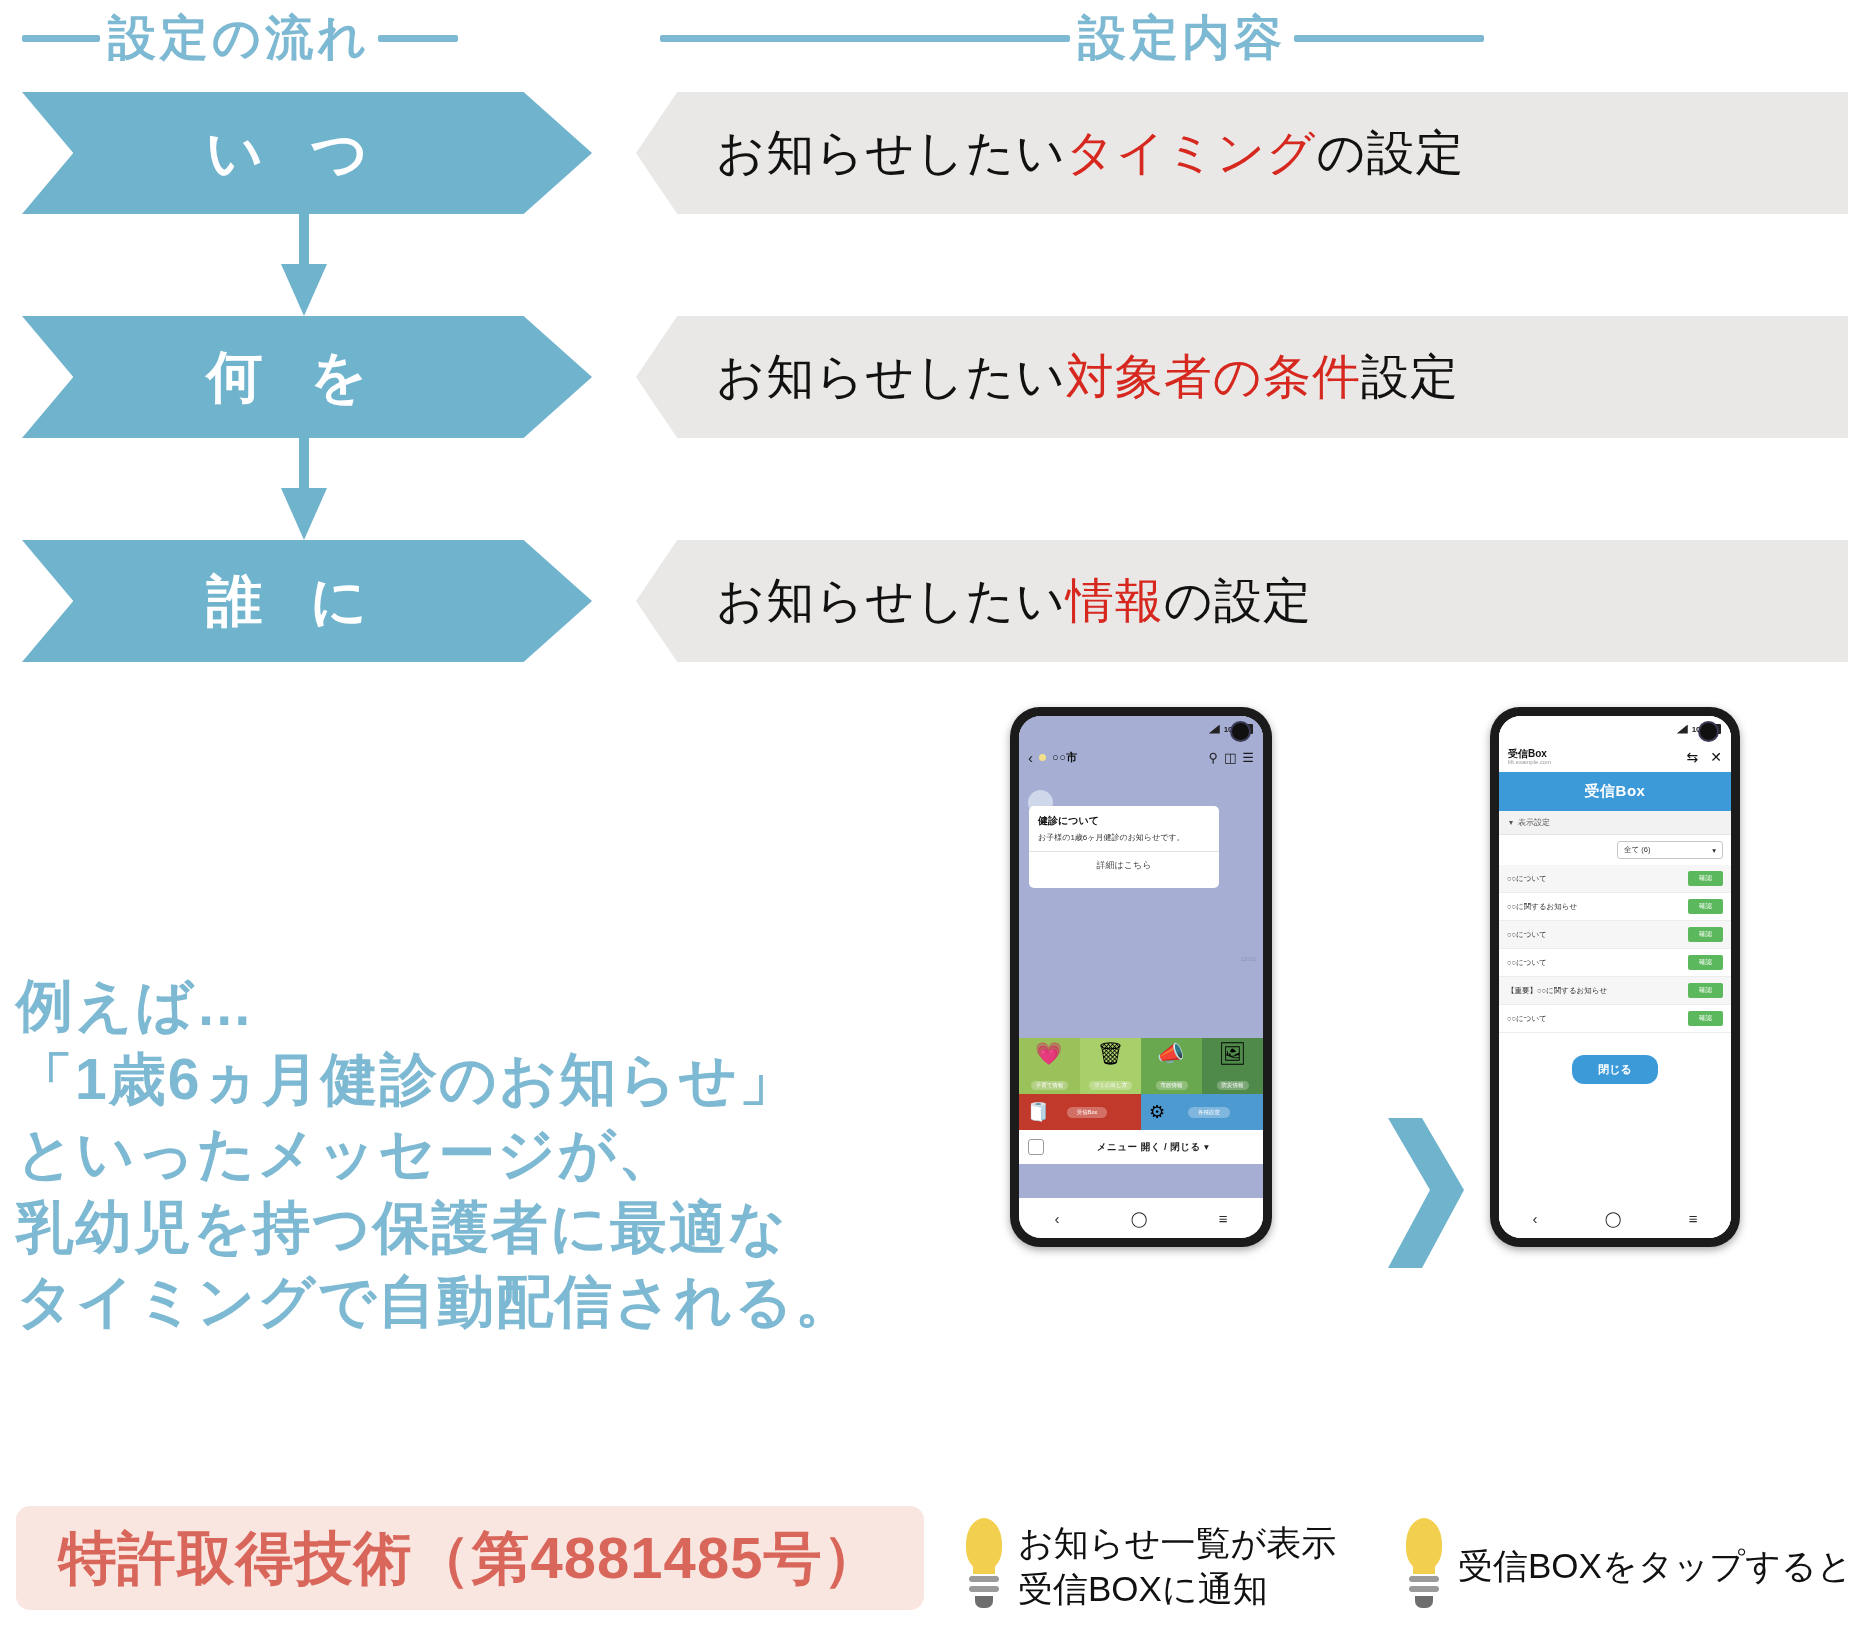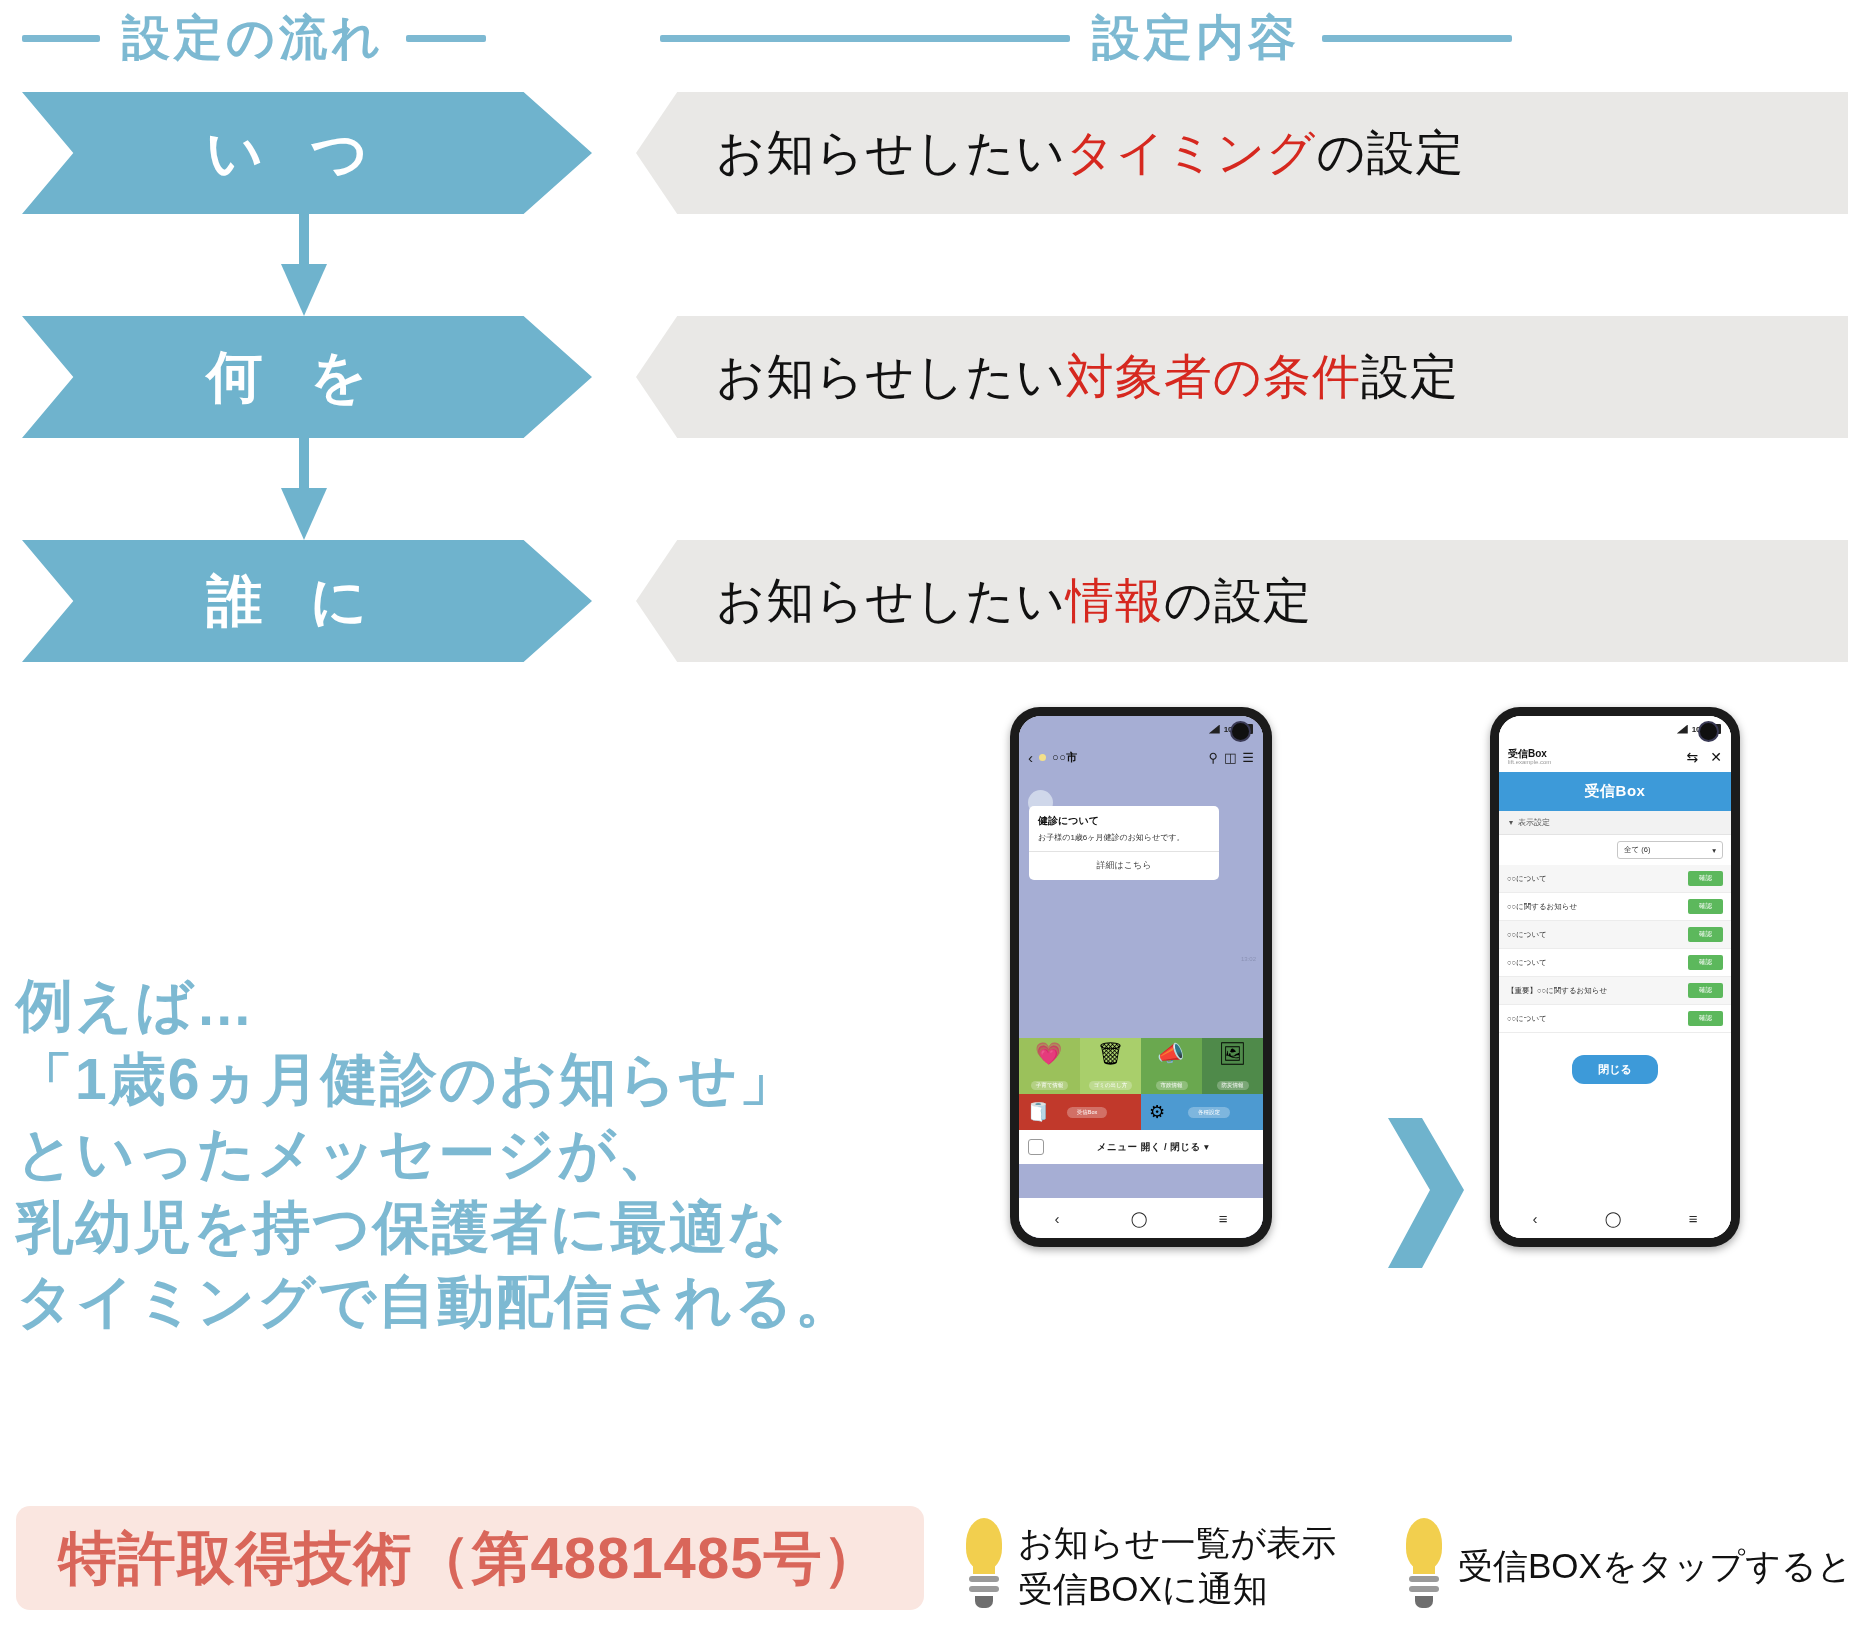--- a/index.html
+++ b/index.html
@@ -5,21 +5,21 @@
   html,body{margin:0;padding:0;}
   body{
     width:1870px;height:1632px;
     background:#ffffff;
     font-family:"Liberation Sans","DejaVu Sans",sans-serif;
     overflow:hidden;position:relative;
   }
 
   
   .hdr-row{position:absolute;top:0;left:0;width:1870px;height:86px;}
-  .hdr{position:absolute;display:flex;align-items:center;gap:22px;}
+  .hdr{position:absolute;display:flex;align-items:center;gap:8px;}
   .hdr .rule{height:7px;background:#7db9d2;border-radius:2px;}
   .hdr .title{
     color:#7db9d2;font-size:48px;font-weight:bold;letter-spacing:4px;
     white-space:nowrap;line-height:1;
   }
   #hdr-left{left:22px;top:14px;}
   #hdr-left .rule-a{width:78px;}
   #hdr-left .rule-b{width:80px;}
   #hdr-right{left:660px;top:14px;}
   #hdr-right .rule-a{width:410px;}
@@ -125,21 +125,21 @@
   .p1-nav .city{font-size:11px;font-weight:bold;color:#111;letter-spacing:.5px;}
   .p1-nav .sp{flex:1;}
   .p1-nav .ic{font-size:13px;color:#1a1a1a;line-height:1;}
 
   .avatar{
     position:absolute;left:9px;top:74px;width:25px;height:25px;border-radius:50%;
     background:#cfd7ea;
   }
   .bubble{
     position:absolute;left:10px;top:90px;width:190px;background:#fff;border-radius:5px;
-    padding:8px 9px 0 9px;box-sizing:border-box;
+    padding:8px 9px 8px 9px;box-sizing:border-box;
   }
   .bubble .btitle{font-size:10px;font-weight:bold;color:#111;margin-bottom:5px;}
   .bubble .bbody{font-size:8px;color:#333;line-height:1.35;padding-bottom:7px;}
   .bubble .bdiv{height:1px;background:#e2e2e2;margin:0 -9px;}
   .bubble .blink{
     font-size:9px;color:#444;text-align:center;padding:7px 0 8px 0;
   }
   .ts{position:absolute;right:7px;top:240px;font-size:6px;color:#8b92b4;}
 
   .p1-menu{position:absolute;left:0;bottom:74px;width:100%;}

